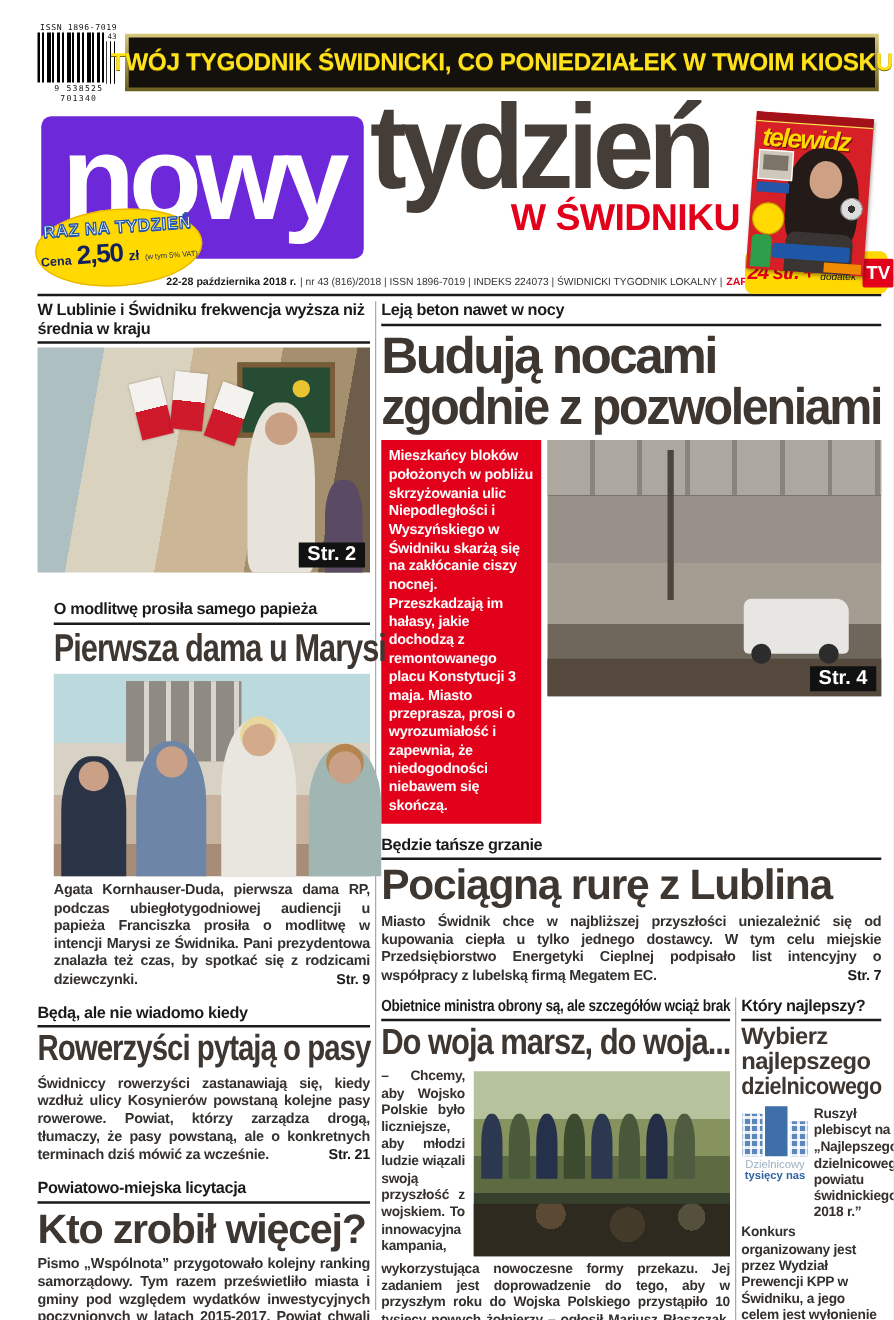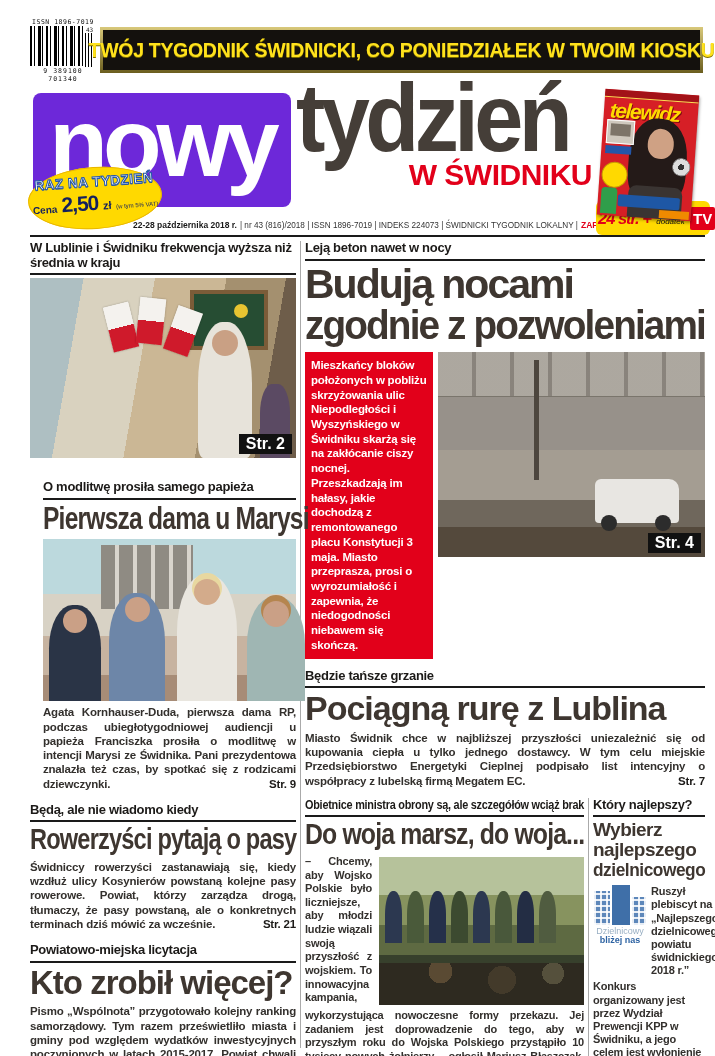--- a/index.html
+++ b/index.html
@@ -143,21 +143,21 @@
 
   <div class="barcode-wrap">
     <div class="bc-issn">ISSN 1896-7019</div>
     <div class="bc-row">
       <div class="bc-bars"></div>
       <div>
         <div class="bc-side">43</div>
         <div class="bc-sbars"></div>
       </div>
     </div>
-    <div class="bc-digits">9 389100 701340</div>
+    <div class="bc-digits">9 538525 701340</div>
   </div>
 
   <div class="banner">
     <div class="banner-in">
         <span>TWÓJ TYGODNIK ŚWIDNICKI, CO PONIEDZIAŁEK W TWOIM KIOSKU</span>
       </div>
   </div>
 
   <div class="nowy-box">
     <span>nowy</span>
@@ -341,21 +341,21 @@
             <div><span class="fit" style="transform: scaleX(0.910569);">dzielnicowego</span></div>
           </div>
           <div class="dziel-logo-row">
             <div class="dziel-logo">
               <div class="bldg-wrap">
                 <div class="bldg b1"></div>
                   <div class="bldg b2"></div>
                   <div class="bldg b3"></div>
               </div>
               <div class="dziel-l1">Dzielnicowy</div>
-              <div class="dziel-l2">bliżej nas</div>
+              <div class="dziel-l2">tysięcy nas</div>
             </div>
             <div class="small-body" style="flex:1;">Ruszył plebiscyt na „Najlepszego dzielnicowego powiatu świdnickiego 2018 r.”</div>
           </div>
           <p class="body small-body">
             <span>Konkurs organizowany jest przez Wydział Prewencji KPP w Świdniku, a jego celem jest wyłonienie tych dzielnicowych, którzy cieszą się największym zaufaniem i sympatią mieszkańców.</span>
             
           </p>
         </div>
       </div>
 

